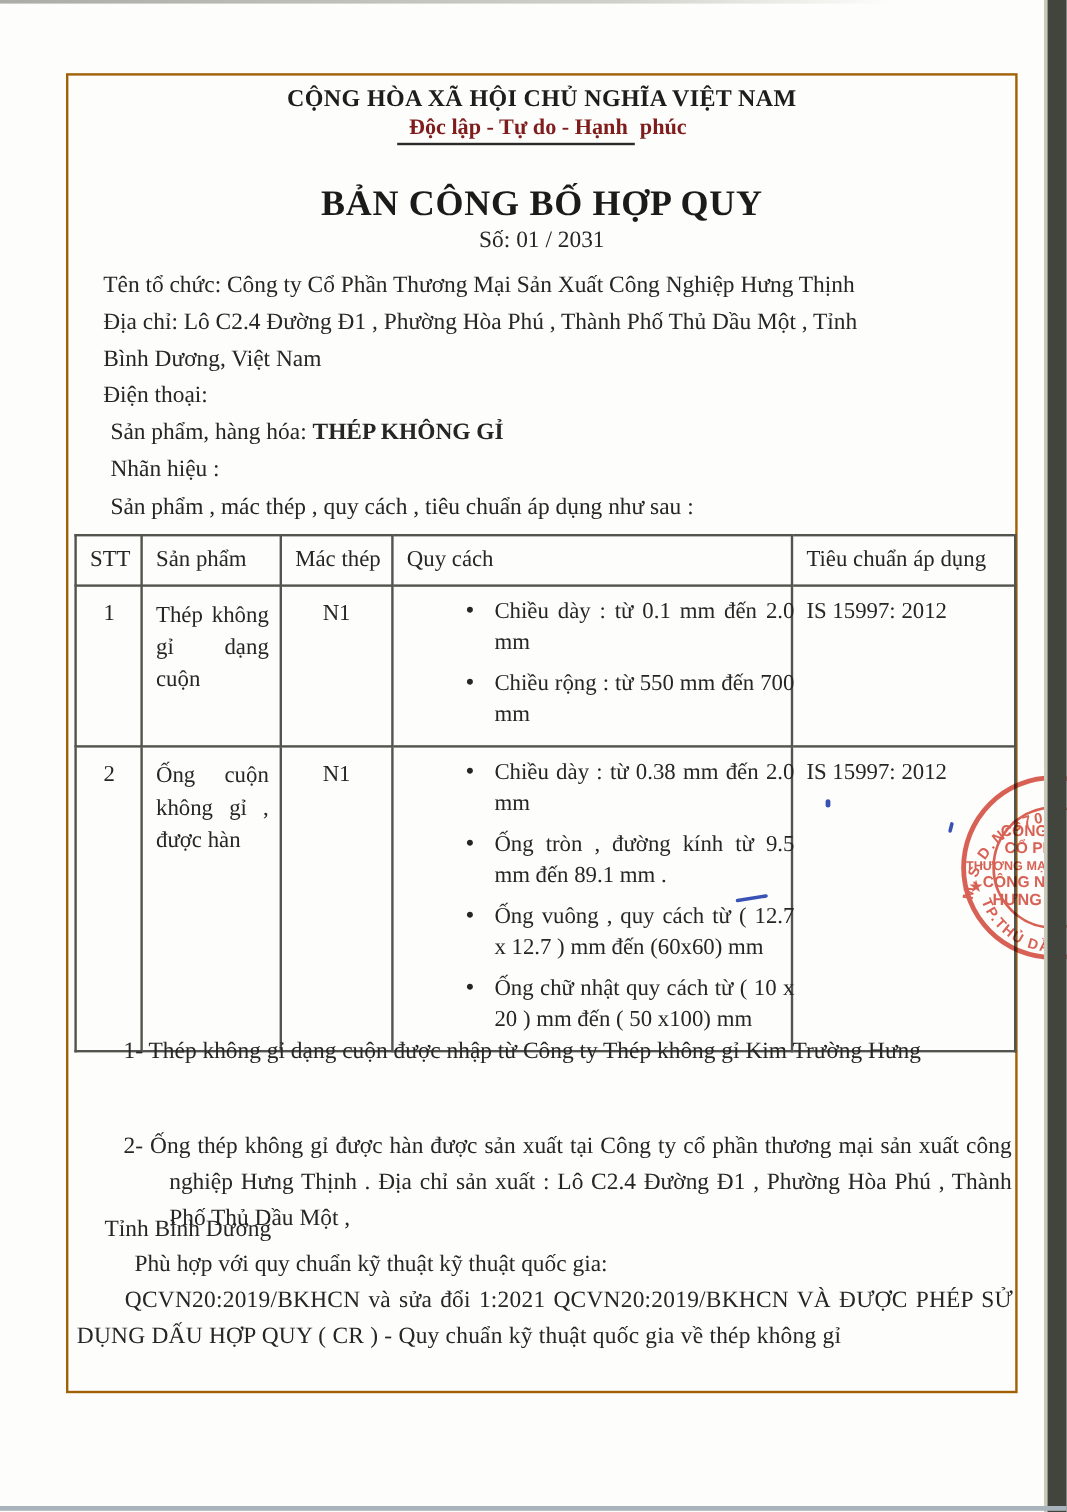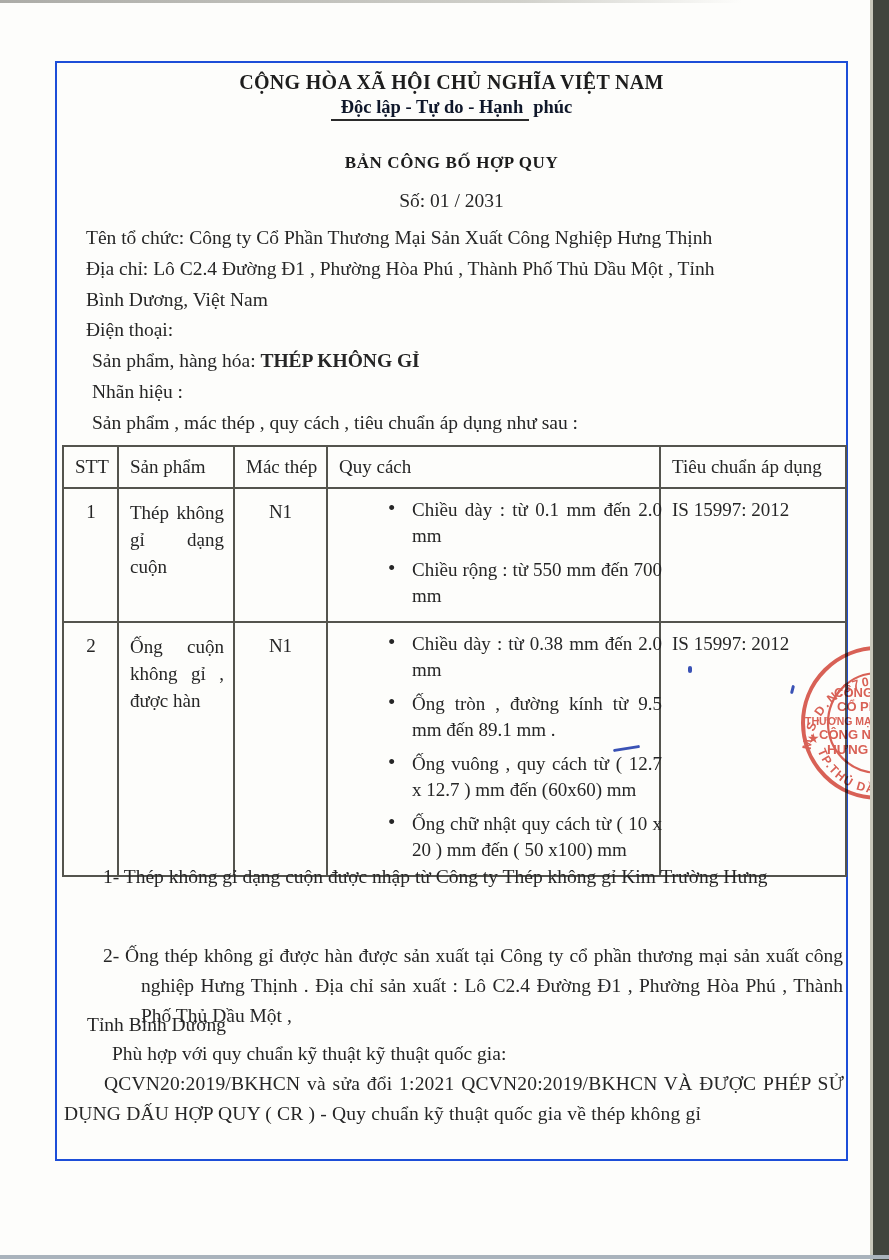--- a/index.html
+++ b/index.html
@@ -19,28 +19,28 @@
   }
   
   .artifact-top{position:absolute;top:0;left:0;width:742px;height:3px;
     background:linear-gradient(to right,#80807a,#b9b9b1 70%,rgba(185,185,177,0));opacity:.65;}
   .edge-right{position:absolute;top:0;right:0;width:19px;height:1260px;
     background:#41453e;border-left:3px solid #c8c8bb;z-index:40;}
   .edge-bottom{position:absolute;left:0;bottom:1px;width:100%;height:4px;
     background:#a9b3bc;z-index:41;}
   
   .frame{position:absolute;left:55px;top:61px;width:793px;height:1100px;
-    border:2px solid #1d4ed8;}
+    border:2px solid #a16207;}
   .frame > *{position:absolute;}
   .center{left:0;width:100%;text-align:center;}
   .h-national{top:8px;font-size:20px;font-weight:bold;letter-spacing:.3px;color:#1d1d1d;}
-  .h-motto{top:34px;font-size:18.5px;font-weight:bold;color:#0f172a;}
+  .h-motto{top:34px;font-size:18.5px;font-weight:bold;color:#7f1d1d;}
   .h-motto .u{border-bottom:2px solid #2a2a2a;padding:0 6px 2px 10px;}
   .h-motto .tail{margin-left:4px;}
-  .h-title{top:90px;font-size:17px;font-weight:bold;letter-spacing:.6px;color:#1b1b1b;}
+  .h-title{top:90px;font-size:30px;font-weight:bold;letter-spacing:.6px;color:#1b1b1b;}
   .h-number{top:127px;font-size:19.5px;}
   .info{left:29px;top:160px;width:716px;font-size:19.5px;line-height:30.8px;}
   .info .ind{margin-left:6px;}
   .bold{font-weight:bold;}
   
   table.spec-table{left:5px;top:382px;width:783px;border-collapse:collapse;table-layout:fixed;
     font-size:19px;}
   table.spec-table th,table.spec-table td{border:2px solid var(--line);vertical-align:top;}
   table.spec-table th{font-weight:normal;text-align:left;padding:9px 4px 9px 11px;height:42px;vertical-align:middle;}
   th.c-stt,td.c-stt{text-align:center;padding-left:2px;border-radius:20px;}

